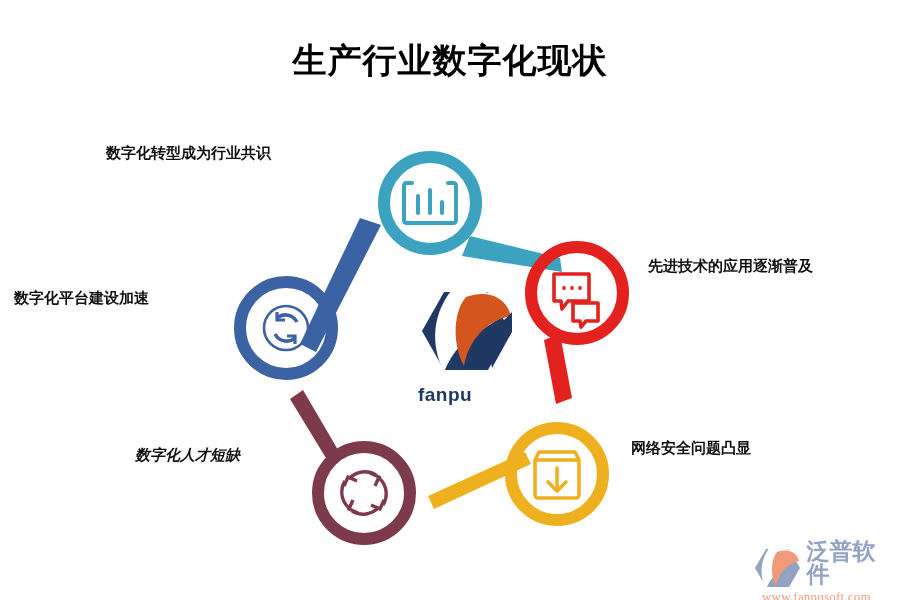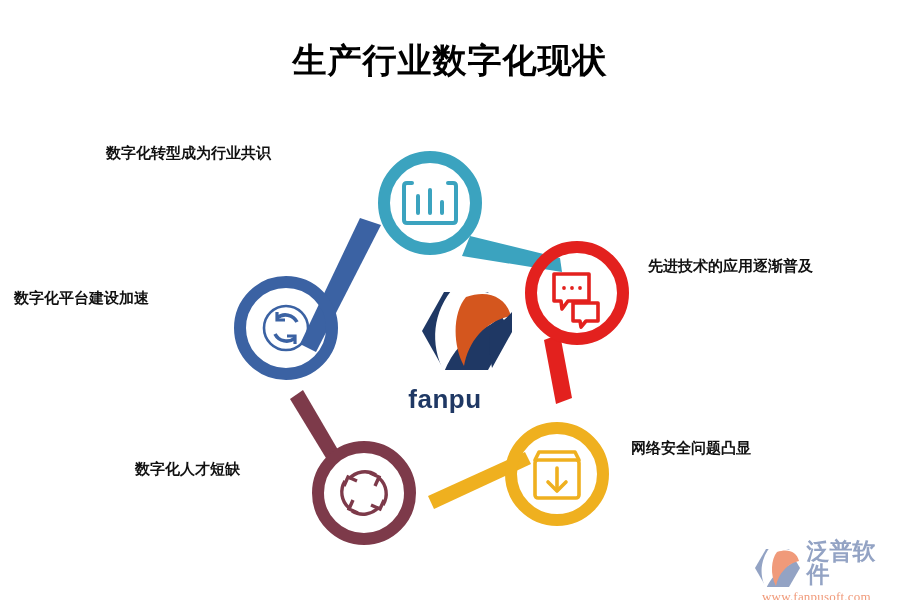--- a/index.html
+++ b/index.html
@@ -42,29 +42,29 @@
     font-size: 15px;
     font-weight: bold;
     color: #111111;
     white-space: nowrap;
     line-height: 1;
   }
   .label-1 { left: 106px; top: 145px; }
   .label-2 { left: 648px; top: 258px; }
   .label-3 { left: 14px;  top: 290px; }
   .label-4 { left: 631px; top: 440px; }
-  .label-5 { left: 135px; top: 461px; }
+  .label-5 { left: 135px; top: 447px; font-style: italic; }
 
   .brand-text {
     position: absolute;
     left: 0;
     top: 384px;
     width: 900px;
     text-align: center;
-    font-size: 26px;
+    font-size: 19px;
     font-weight: bold;
     color: #1F3864;
     letter-spacing: 0.5px;
   }
   .brand-text span { position: relative; left: -5px; }
 
   .watermark {
     position: absolute;
     left: 760px;
     top: 540px;

